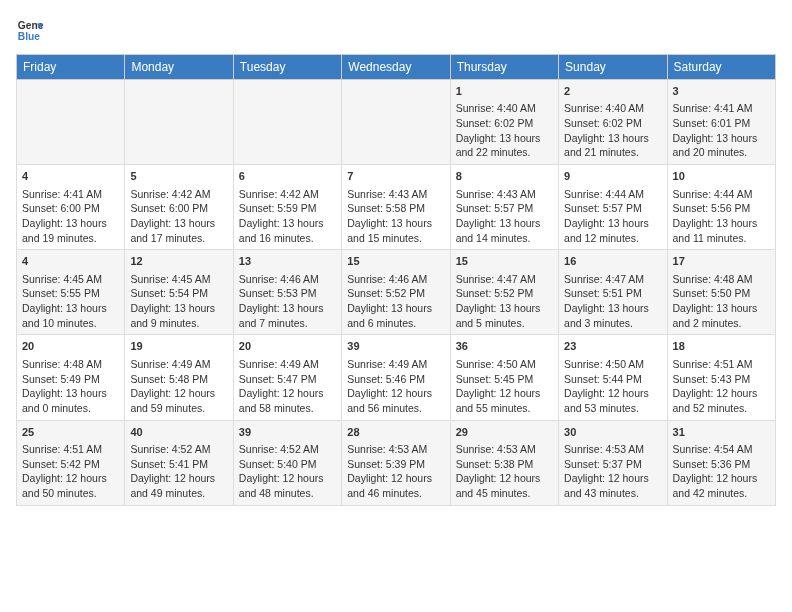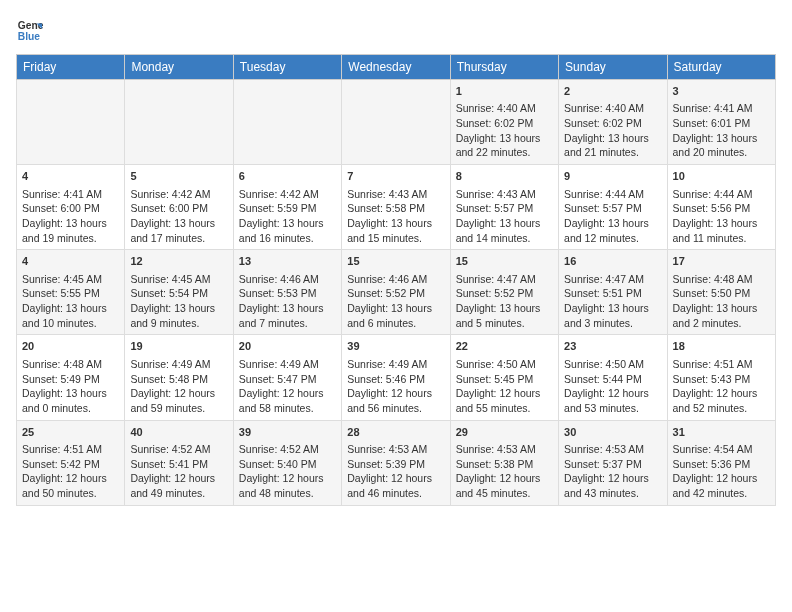--- a/index.html
+++ b/index.html
@@ -209,21 +209,21 @@
 Daylight: 12 hours
 and 59 minutes.</span></td>
         <td><span class="day-num">20</span><span style="white-space: pre-line;">Sunrise: 4:49 AM
 Sunset: 5:47 PM
 Daylight: 12 hours
 and 58 minutes.</span></td>
         <td><span class="day-num">39</span><span style="white-space: pre-line;">Sunrise: 4:49 AM
 Sunset: 5:46 PM
 Daylight: 12 hours
 and 56 minutes.</span></td>
-        <td><span class="day-num">22</span><span style="white-space: pre-line;">Sunrise: 4:50 AM
+        <td><span class="day-num">36</span><span style="white-space: pre-line;">Sunrise: 4:50 AM
 Sunset: 5:45 PM
 Daylight: 12 hours
 and 55 minutes.</span></td>
         <td><span class="day-num">23</span><span style="white-space: pre-line;">Sunrise: 4:50 AM
 Sunset: 5:44 PM
 Daylight: 12 hours
 and 53 minutes.</span></td>
         <td><span class="day-num">18</span><span style="white-space: pre-line;">Sunrise: 4:51 AM
 Sunset: 5:43 PM
 Daylight: 12 hours

